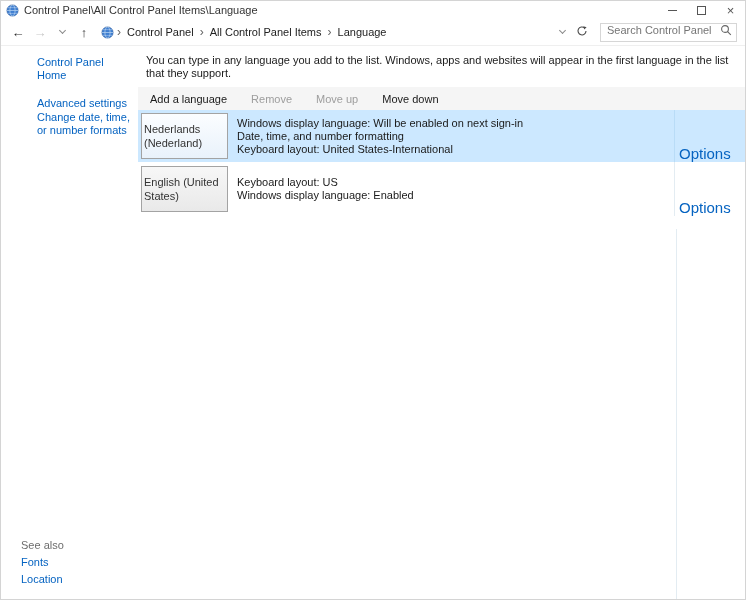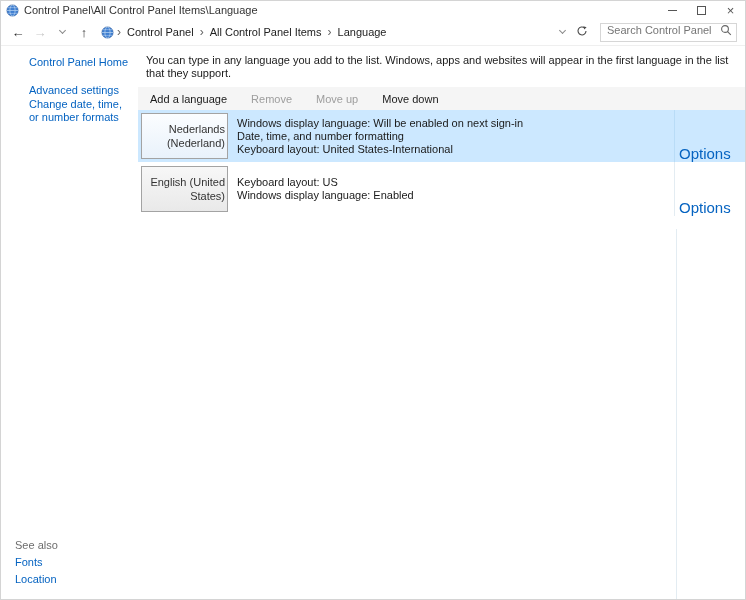--- a/index.html
+++ b/index.html
@@ -83,28 +83,28 @@
     flex: 1; min-width: 0; border: 0; outline: none;
     font-family: inherit; font-size: 11px; color: #333;
   }
   .searchbox input::placeholder { color: #757575; opacity: 1; }
 
   
   .content { flex: 1; display: flex; position: relative; background: #fff; }
 
   .sidebar {
     width: 137px; flex: 0 0 137px;
-    padding: 10px 8px 0 28px;
+    padding: 10px 8px 0 36px;
     position: relative;
     font-size: 11px; line-height: 13px;
   }
   .side-link { color: var(--link-blue); cursor: pointer; display: block; }
   .side-home { margin-bottom: 15px; }
   .side-task { margin-bottom: 1px; }
-  .see-also { position: absolute; left: 14px; bottom: 9px; }
+  .see-also { position: absolute; left: 20px; bottom: 9px; }
   .see-also-header { color: var(--see-also-gray); display: block; margin-bottom: 4px; }
   .see-also .side-link { margin-bottom: 4px; }
 
   .main { flex: 1; position: relative; display: flex; flex-direction: column; }
   .page-title {
     margin: 9px 0 0 8px;
     font-size: 15px; font-weight: normal;
     color: var(--heading-blue);
     line-height: 18px;
   }
@@ -122,21 +122,21 @@
   .tb-btn.disabled { color: var(--disabled-text); cursor: default; }
 
   .lang-row { display: flex; align-items: center; position: relative; width: 100%; }
   .lang-row.selected { background: var(--selection-blue); height: 52px; }
   .lang-row.plain { background: #fff; height: 54px; }
   .lang-tile {
     width: 87px; height: 46px; flex: 0 0 87px;
     margin-left: 3px;
     border: 1px solid var(--tile-border);
     display: flex; align-items: center; justify-content: center;
-    text-align: right;
+    text-align: left;
     font-size: 11px; line-height: 14px; color: #333;
     background: linear-gradient(180deg, #f7f7f7, #e9e9e9);
     padding: 2px; cursor: pointer;
   }
   .lang-row.selected .lang-tile { background: linear-gradient(180deg, #fbfdff, #e9f2fb); }
   .lang-details {
     flex: 1;
     margin-left: 9px;
     font-size: 11px; line-height: 13px; color: #1a1a1a;
     display: flex; flex-direction: column; justify-content: center;

